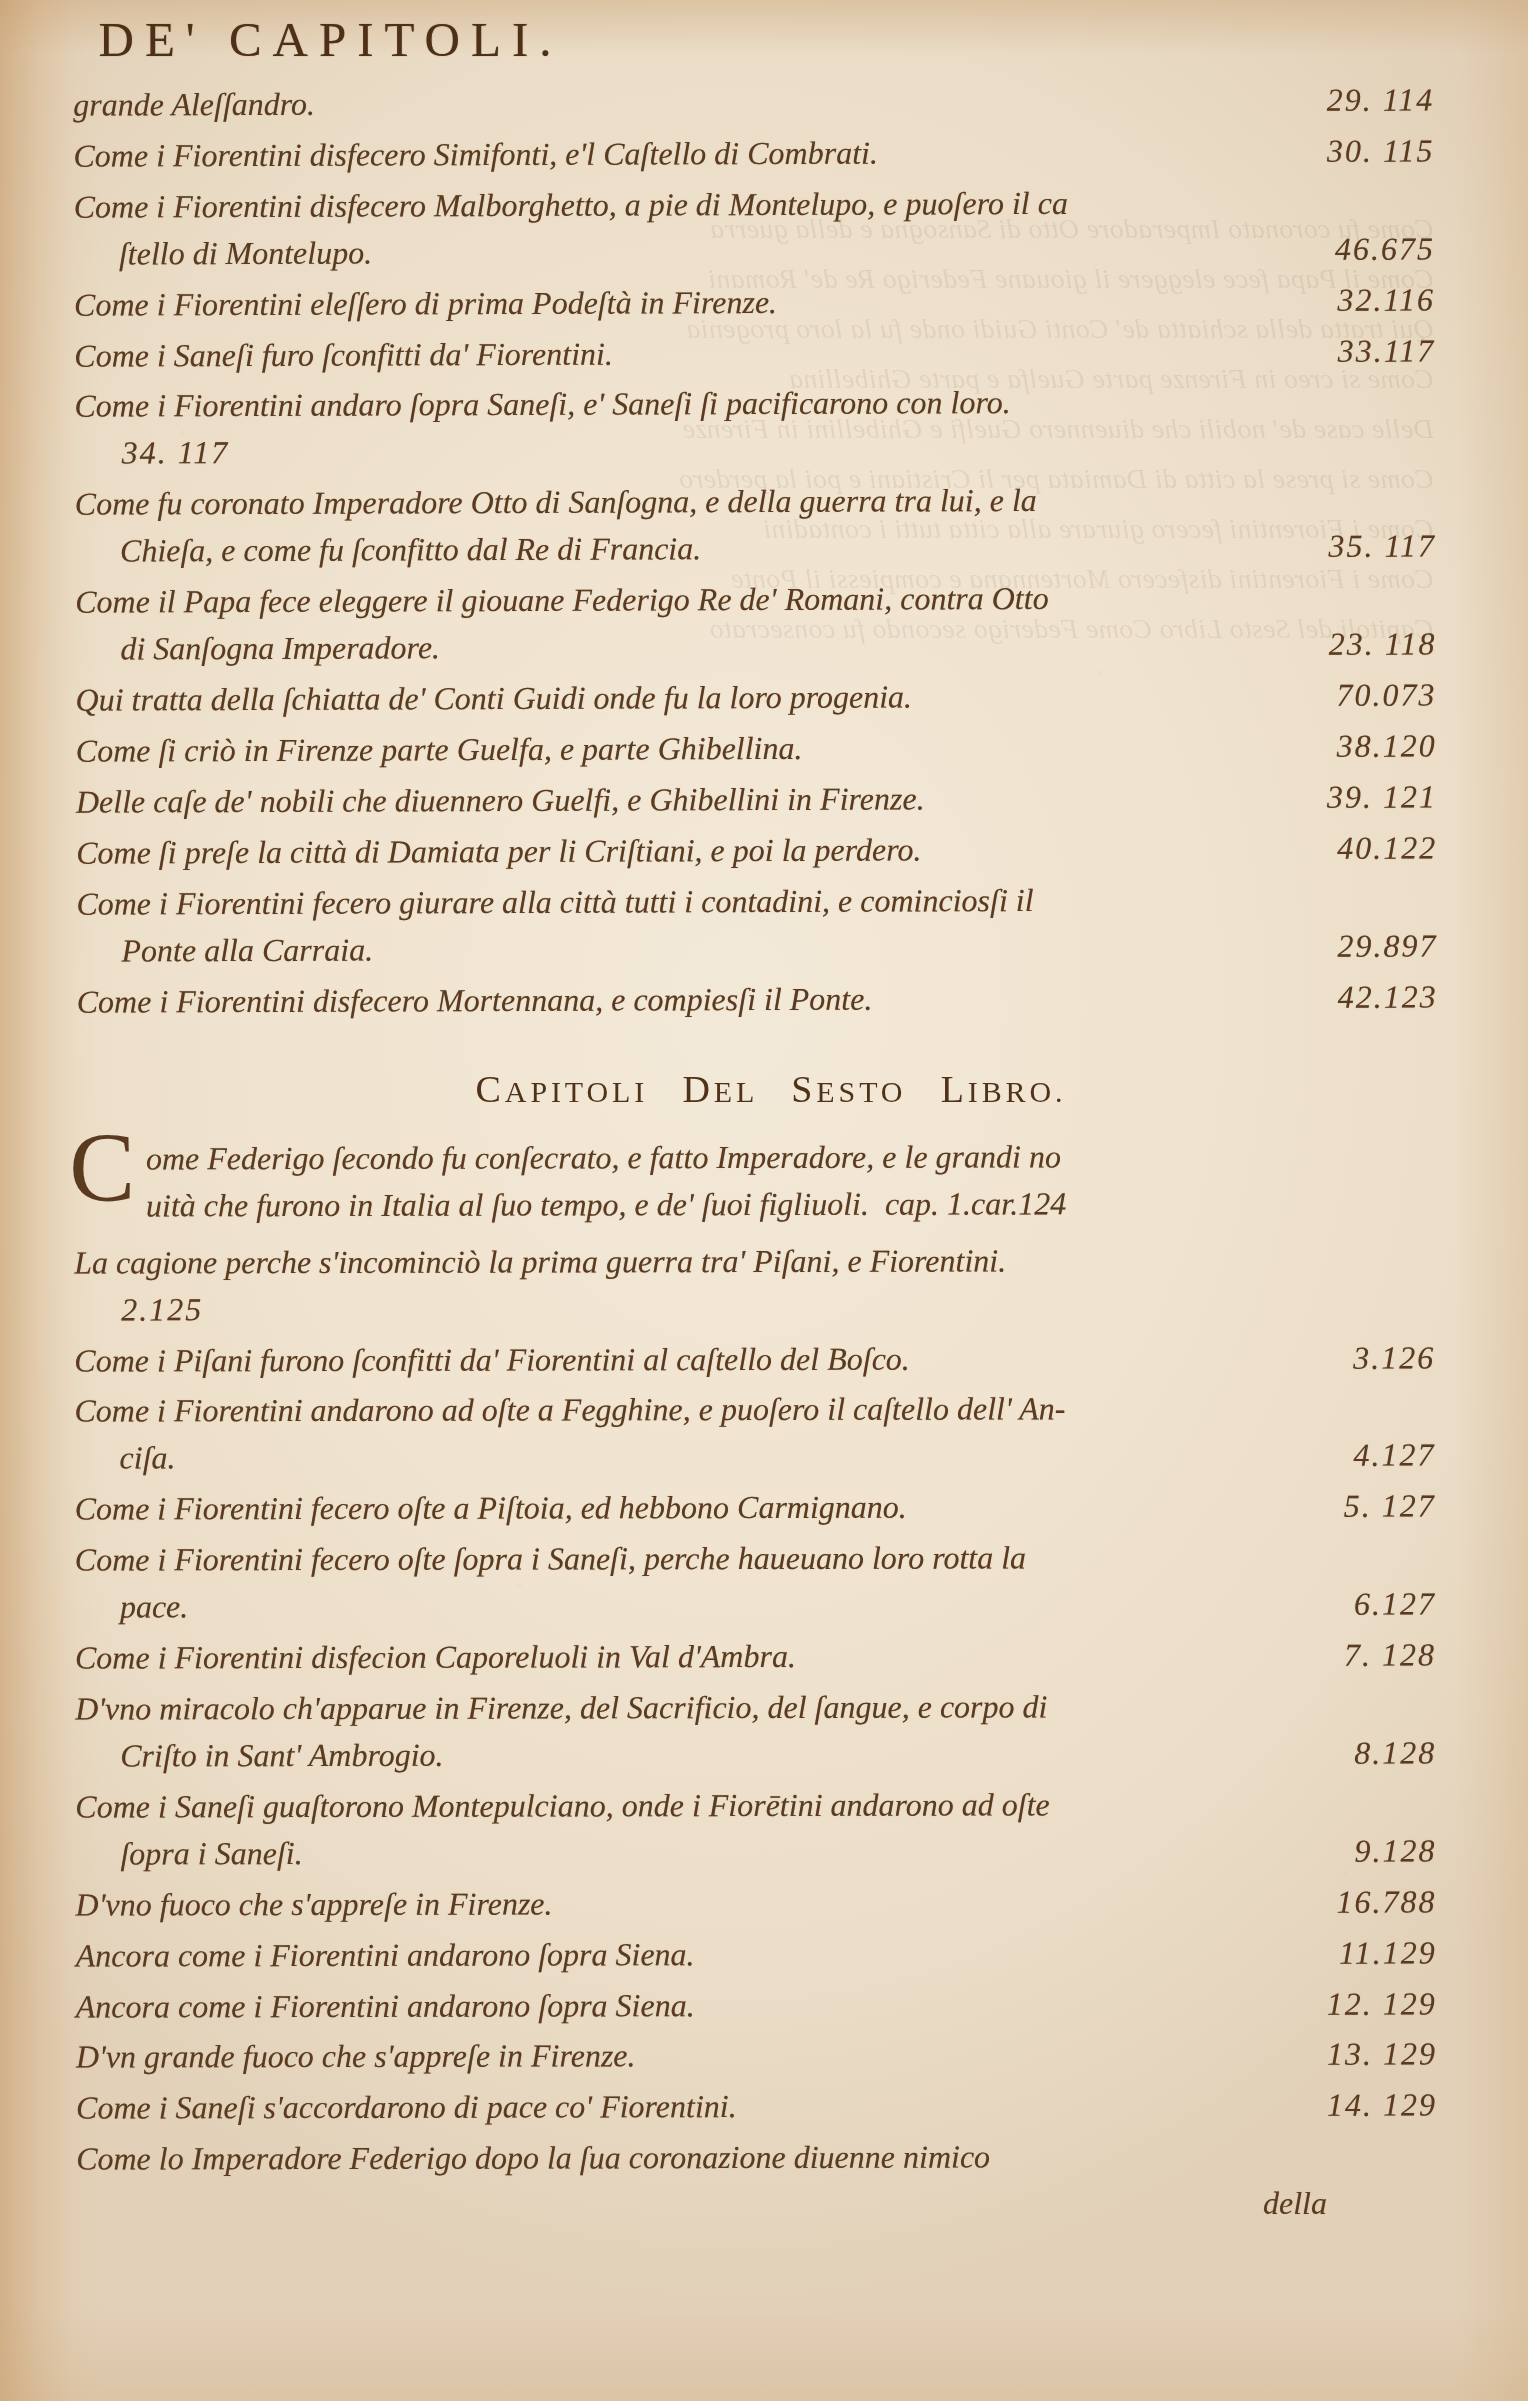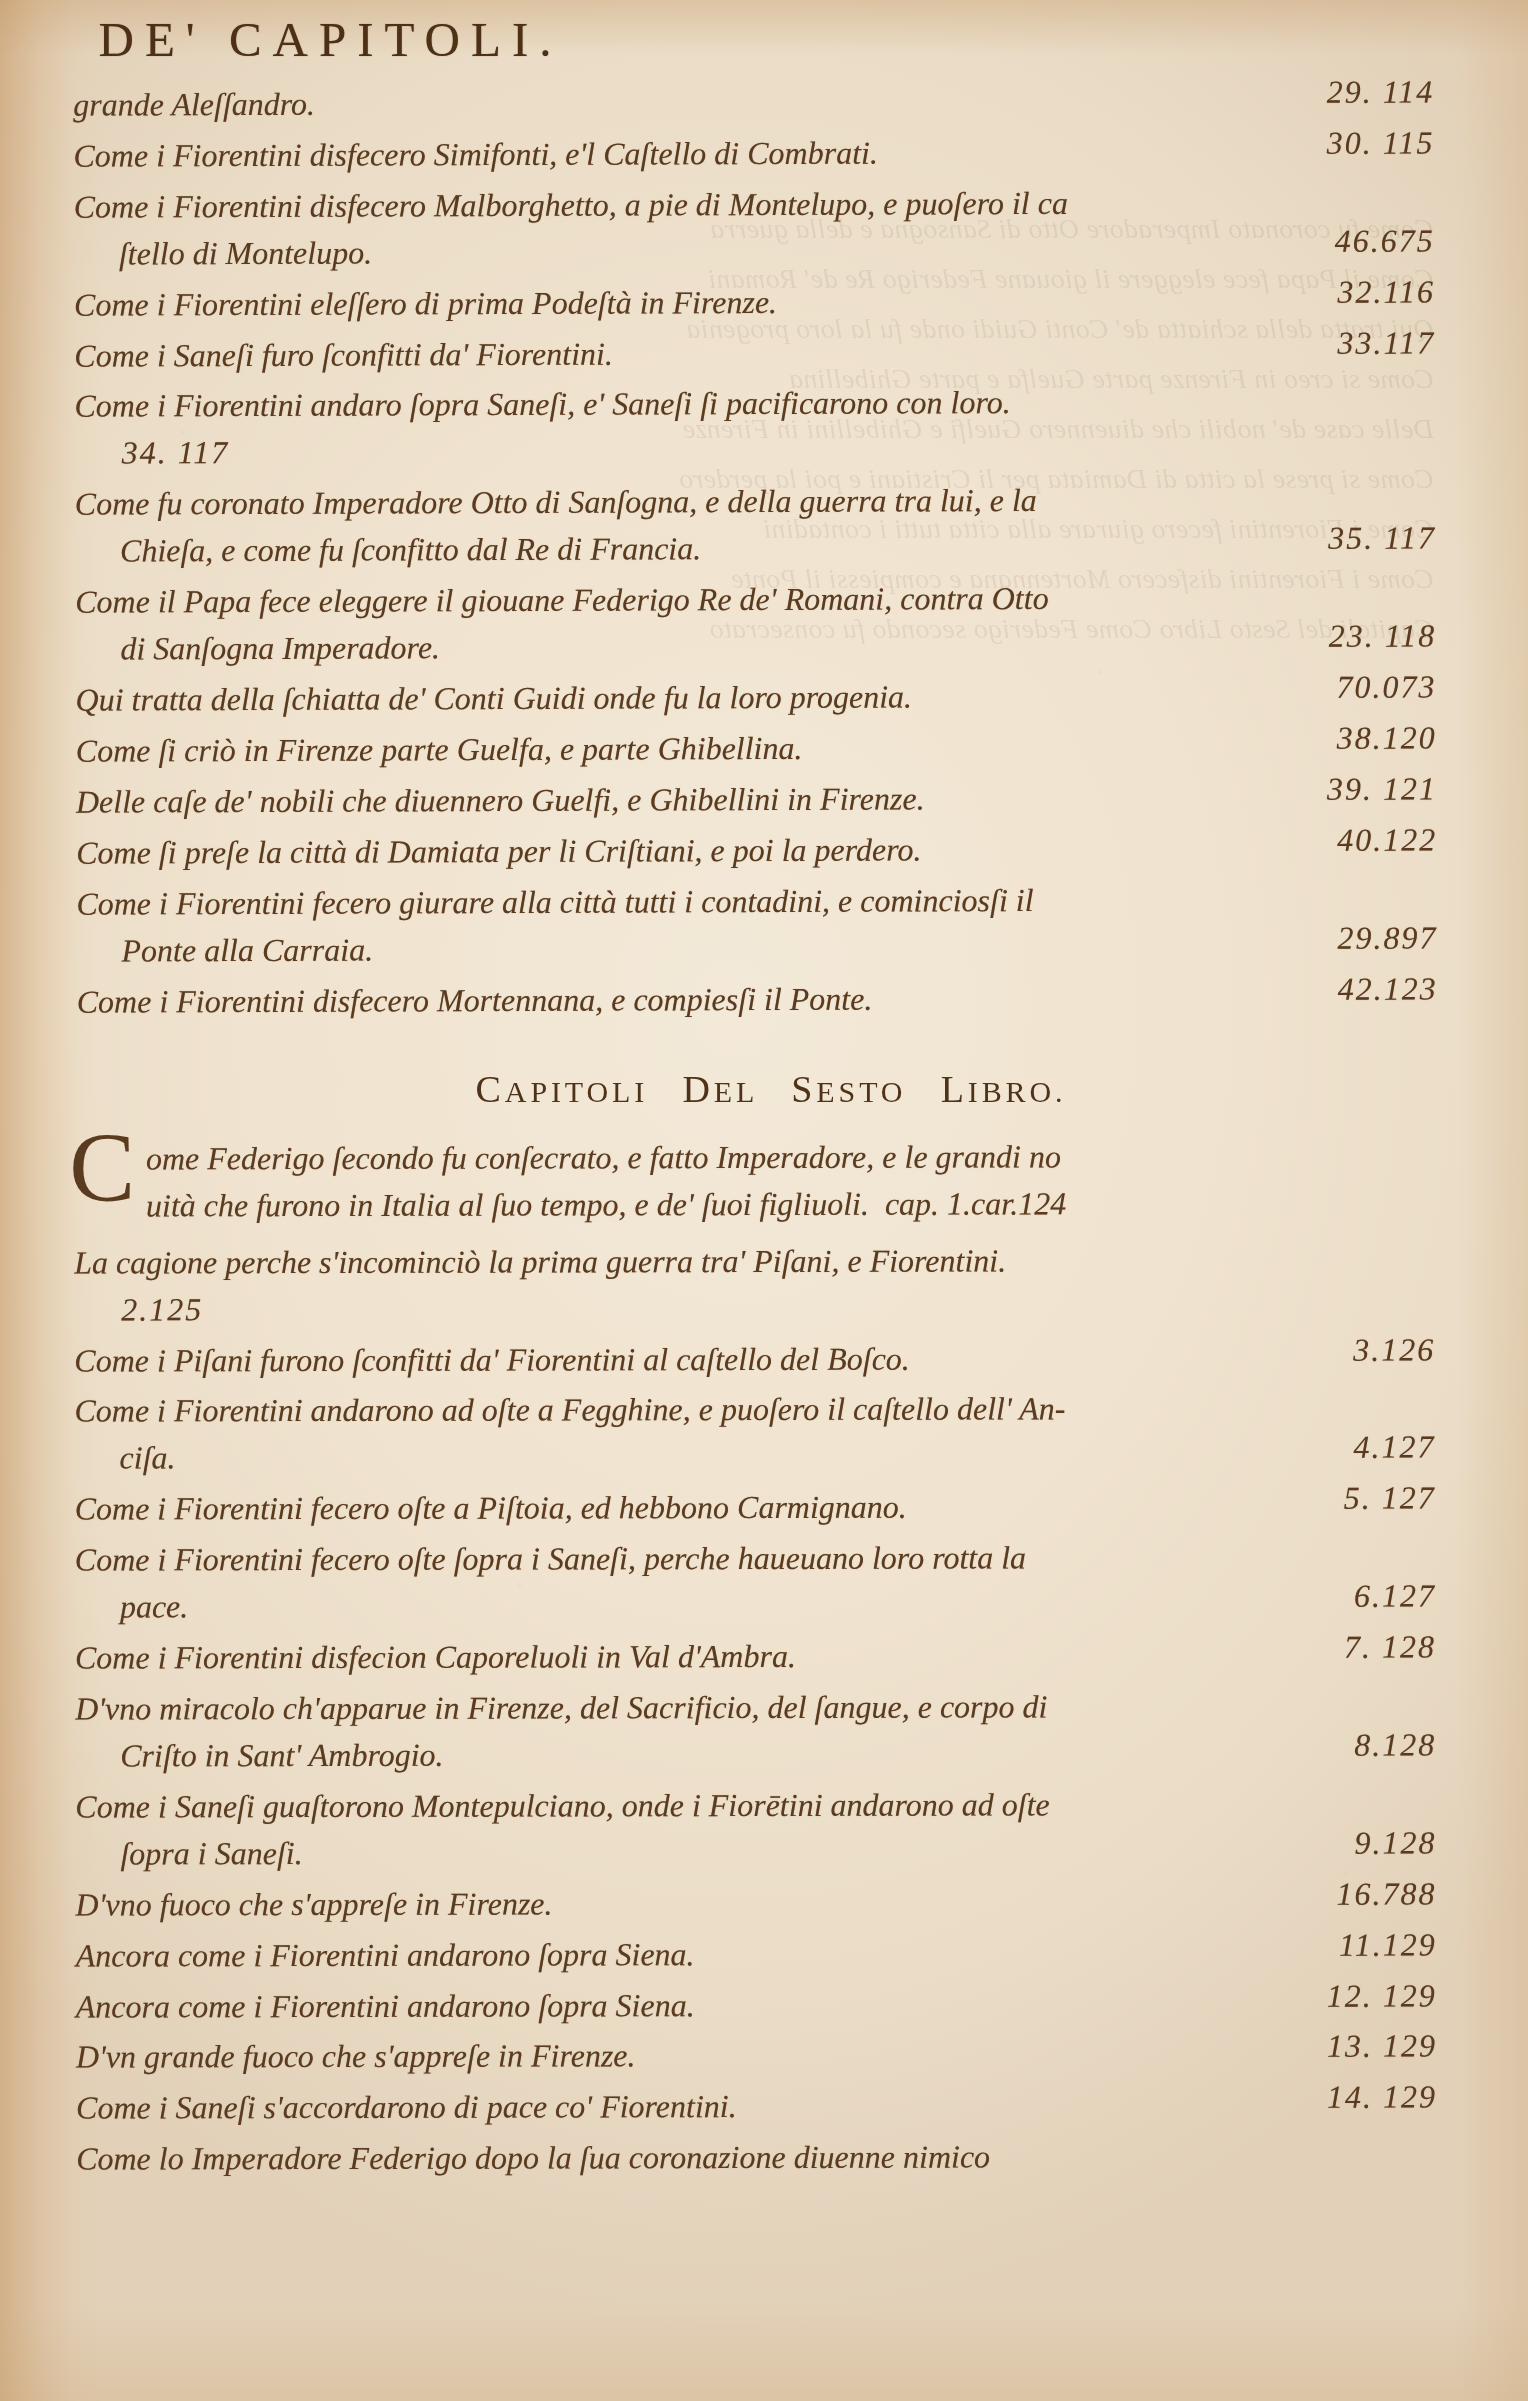--- a/index.html
+++ b/index.html
@@ -104,21 +104,21 @@
   }
   .entry .txt {
     display: block;
     padding-right: 196px;
   }
   .entry .txt.full { padding-right: 0; }
 
   .entry .ref {
     position: absolute;
     right: 31px;
-    bottom: 8px;
+    bottom: 0;
     font-style: italic;
     letter-spacing: 2px;
     white-space: nowrap;
   }
   .ref-left {
     display: block;
     padding-left: 47px;
     letter-spacing: 2px;
   }
   .indent { padding-left: 45px; }
@@ -360,16 +360,17 @@
         <span class="txt">Come i Saneſi s'accordarono di pace co' Fiorentini.</span>
         <span class="ref">14. 129</span>
       </div>
 
       <div class="entry">
         <span class="txt full">Come lo Imperadore Federigo dopo la ſua coronazione diuenne nimico</span>
       </div>
 
     </div>
 
+    <div class="catchword">della</div>
 
   </div>
 </div>
 
 
 </body></html>

